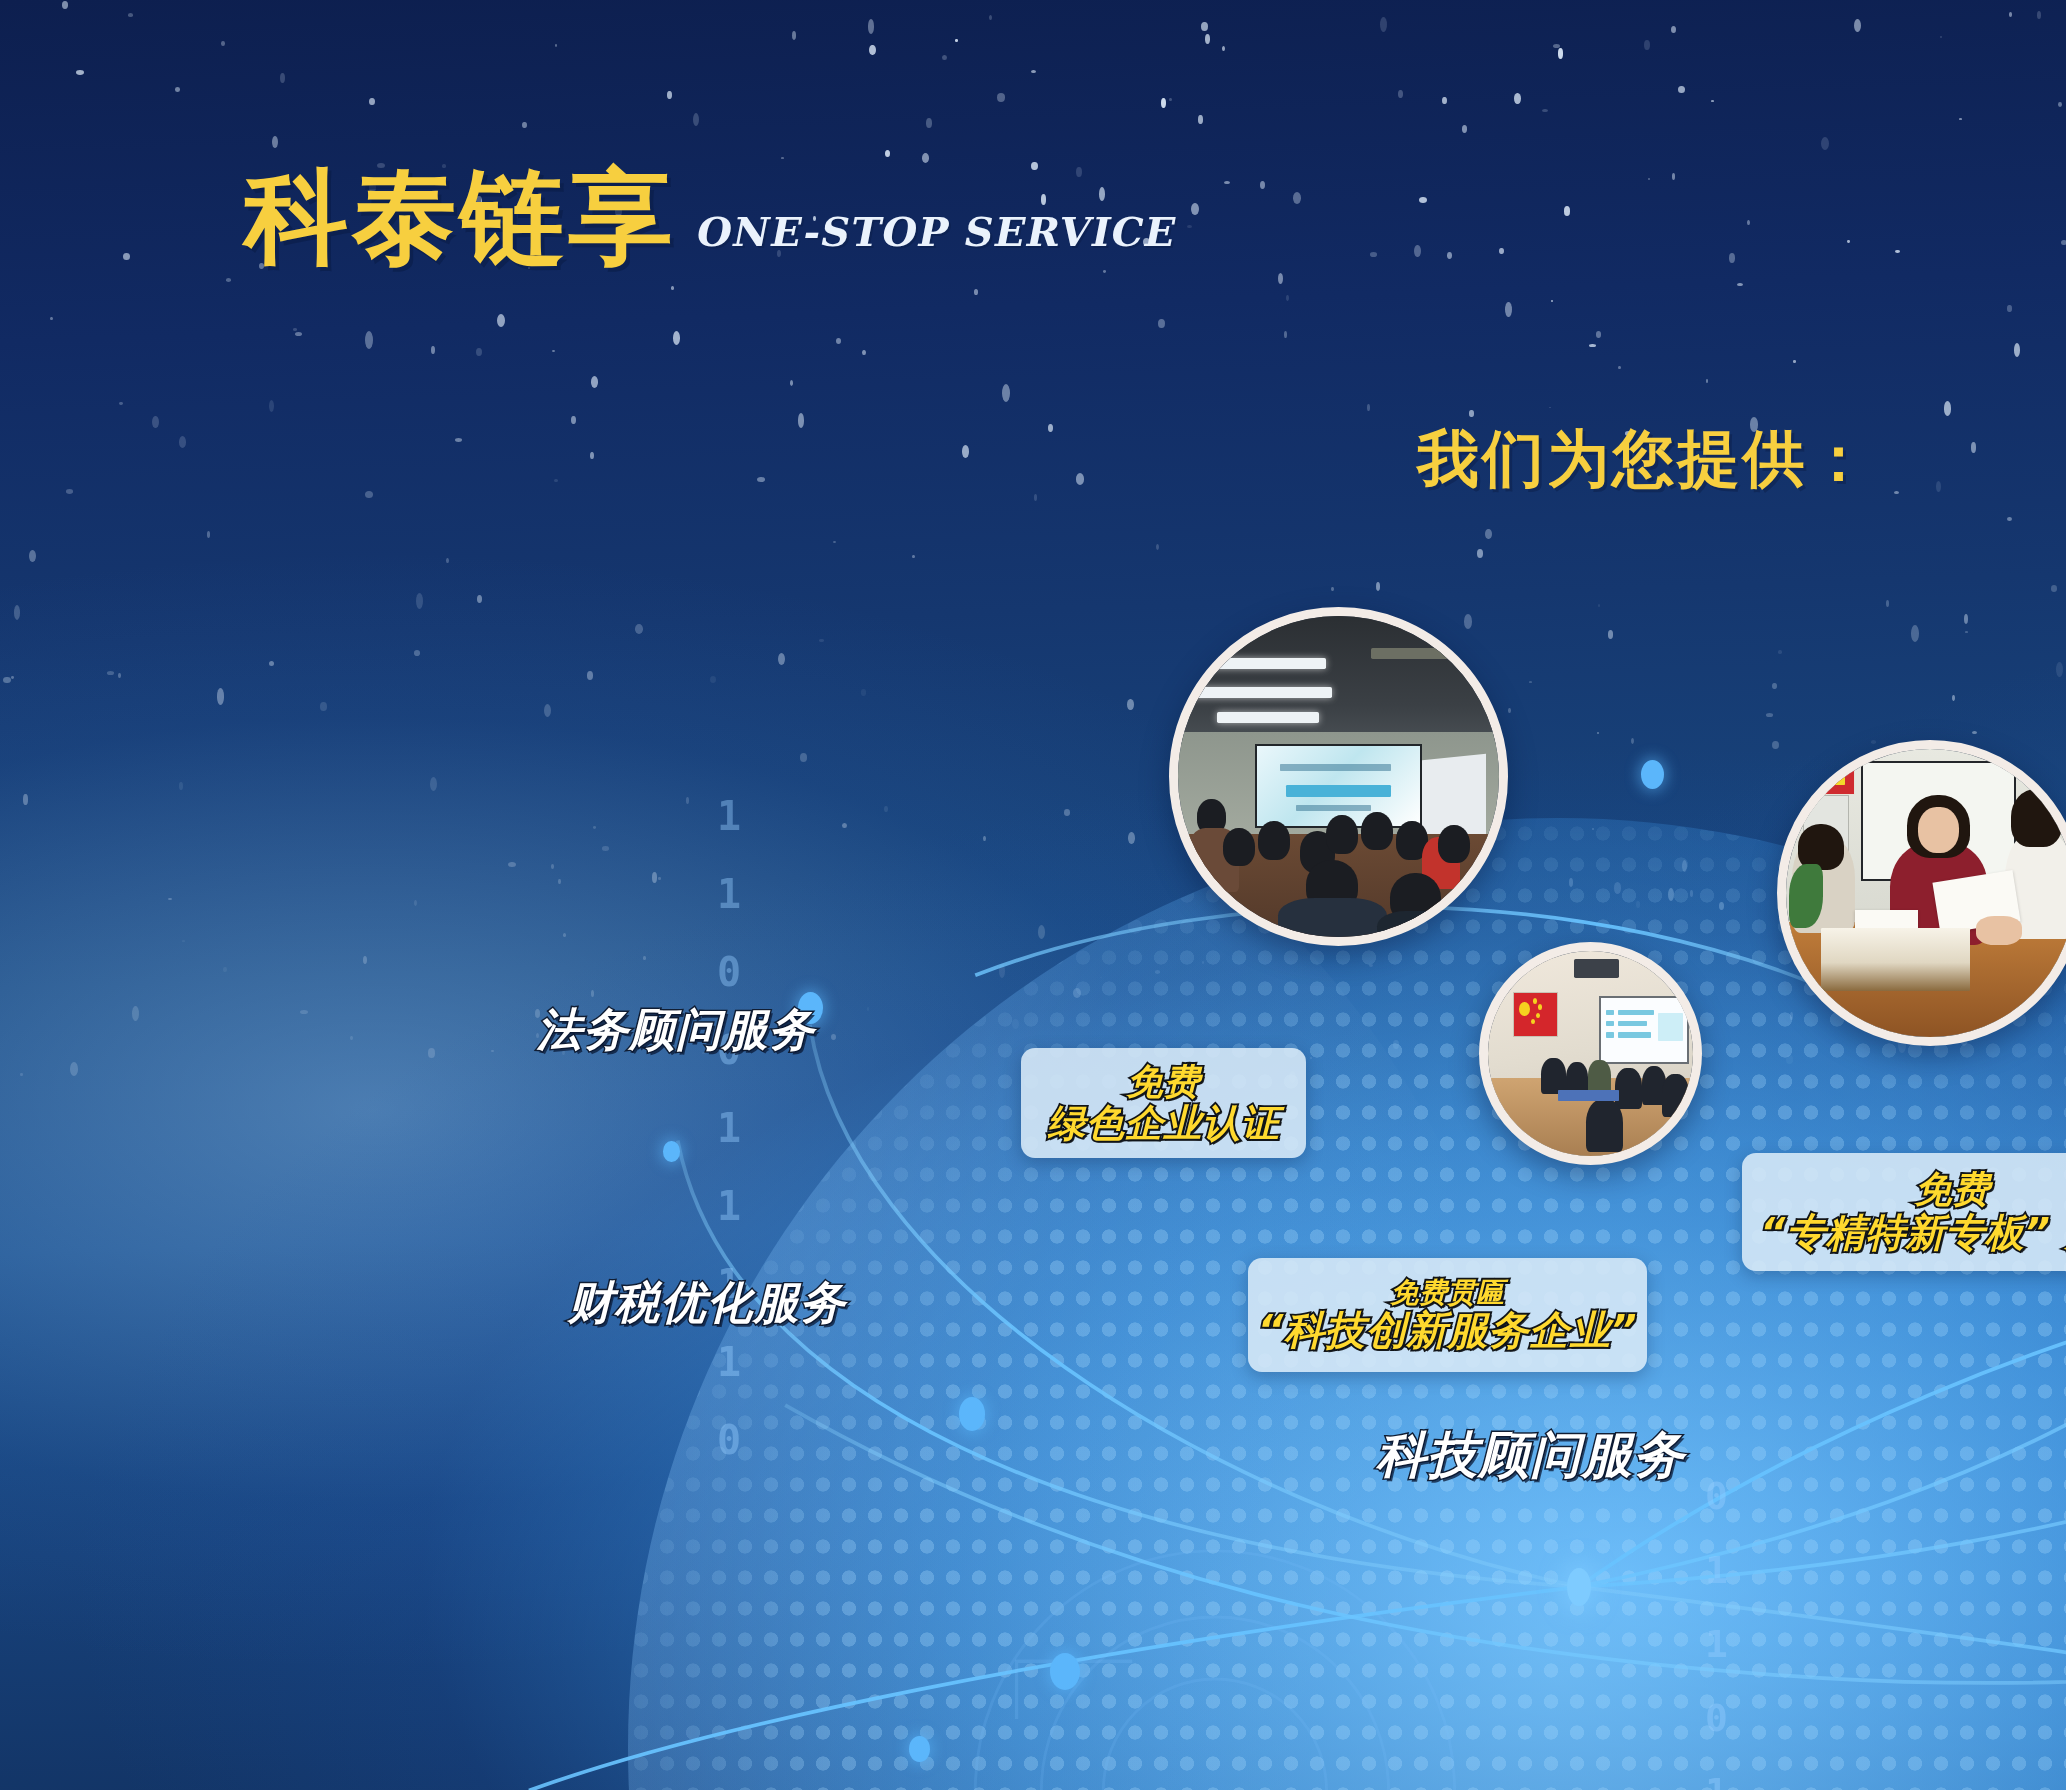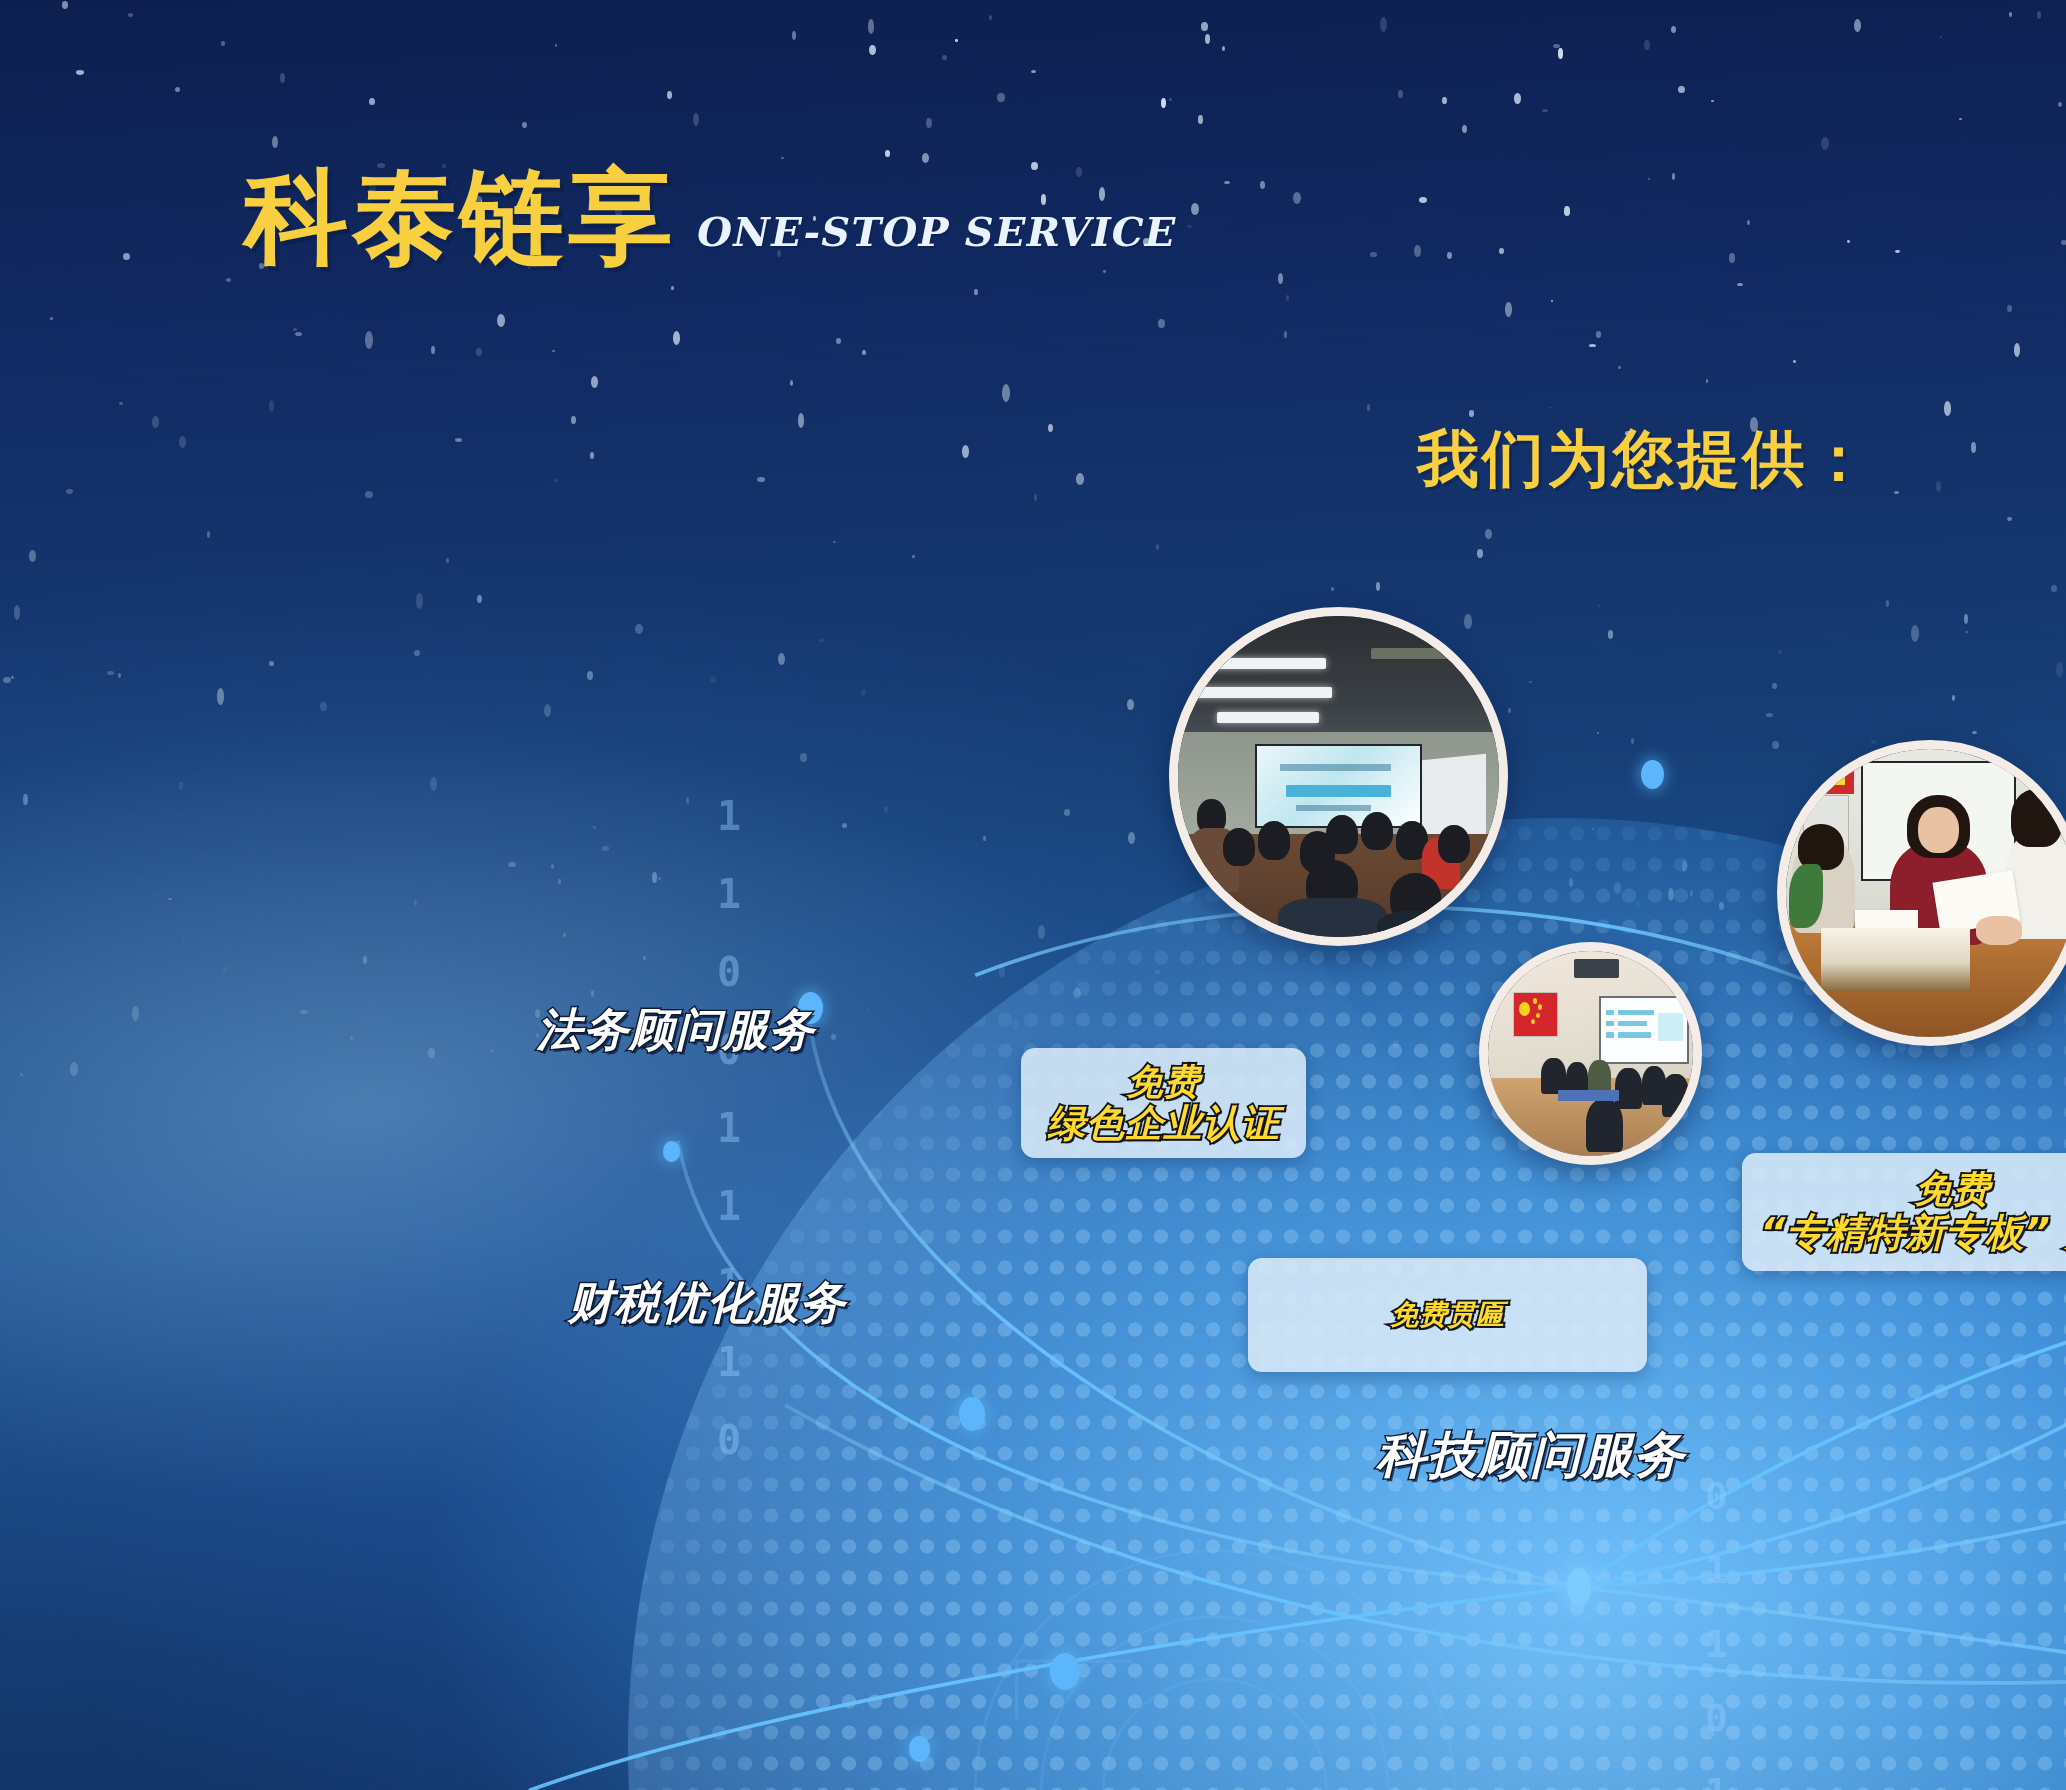--- a/index.html
+++ b/index.html
@@ -646,20 +646,21 @@
     </div>
   </div>
 
   <div class="badge" style="left:1021px;top:1048px;width:285px;height:110px;">
     <div class="badge-line" style="font-size:36px;">免费</div>
     <div class="badge-line" style="font-size:38px;">绿色企业认证</div>
   </div>
 
   <div class="badge" style="left:1248px;top:1258px;width:399px;height:114px;">
     <div class="badge-line" style="font-size:28px;">免费贯匾</div>
+    <div class="badge-line" style="font-size:40px;">“科技创新服务企业”</div>
   </div>
 
   <div class="badge" style="left:1742px;top:1153px;width:421px;height:118px;">
     <div class="badge-line" style="font-size:37px;">免费</div>
     <div class="badge-line" style="font-size:39px;">“专精特新专板” 服务</div>
   </div>
 
   <div class="svc" style="left:537px;top:1000px;">法务顾问服务</div>
   <div class="svc" style="left:568px;top:1273px;">财税优化服务</div>
 

